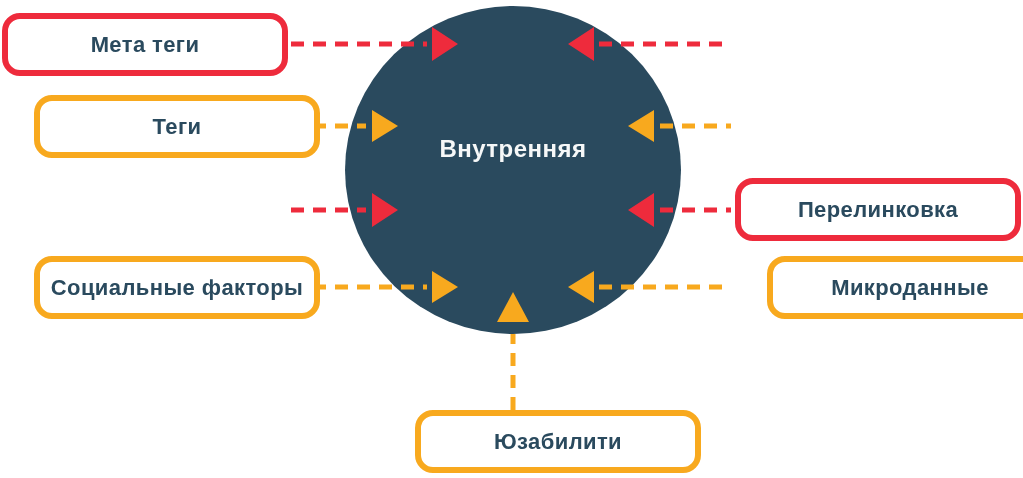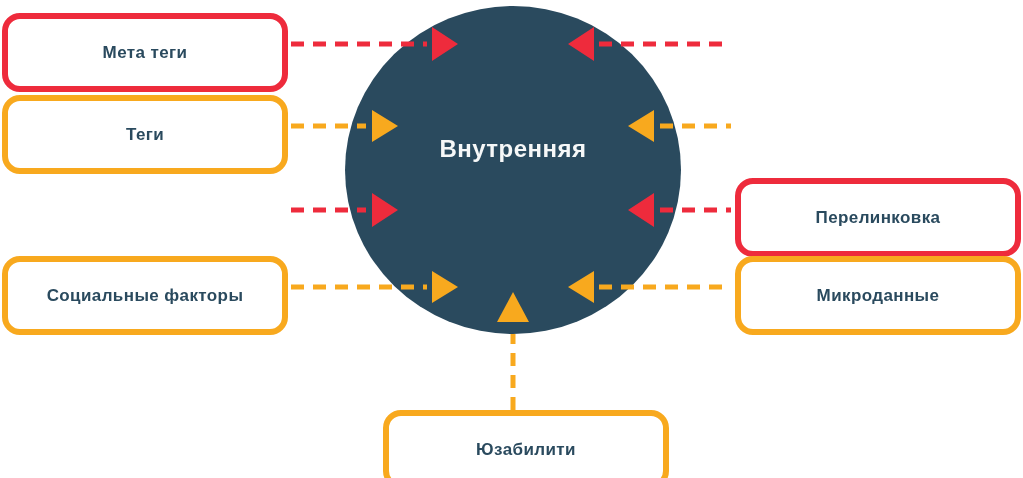--- a/index.html
+++ b/index.html
@@ -13,33 +13,33 @@
   .canvas{
     position:relative;
     width:1023px;height:478px;
     background:var(--bg);
     font-family:"Liberation Sans", sans-serif;
     overflow:hidden;
   }
   .connectors{position:absolute;left:0;top:0;width:1023px;height:478px;}
   .node{
     position:absolute;
-    width:286px;height:79px;
+    width:286px;height:63px;
     box-sizing:border-box;
     border:6px solid var(--yellow);
     border-radius:18px;
     background:var(--bg);
     display:flex;align-items:center;justify-content:center;
     color:var(--label);
-    font-size:17px;font-weight:700;
+    font-size:22px;font-weight:700;
     letter-spacing:0.4px;
     text-align:center;
   }
   .accent-red{border-color:var(--red);}
-  .accent-yellow{border-color:var(--yellow);}
+  .accent-yellow{border-color:var(--yellow);margin-left:32px;}
   .col-left{left:2px;}
   .col-right{left:735px;}
   .center-label{
     position:absolute;
     left:373px;top:131px;width:280px;
     text-align:center;
     color:#F6F8F8;
     font-size:24px;font-weight:700;
     line-height:36px;
     letter-spacing:0.5px;

